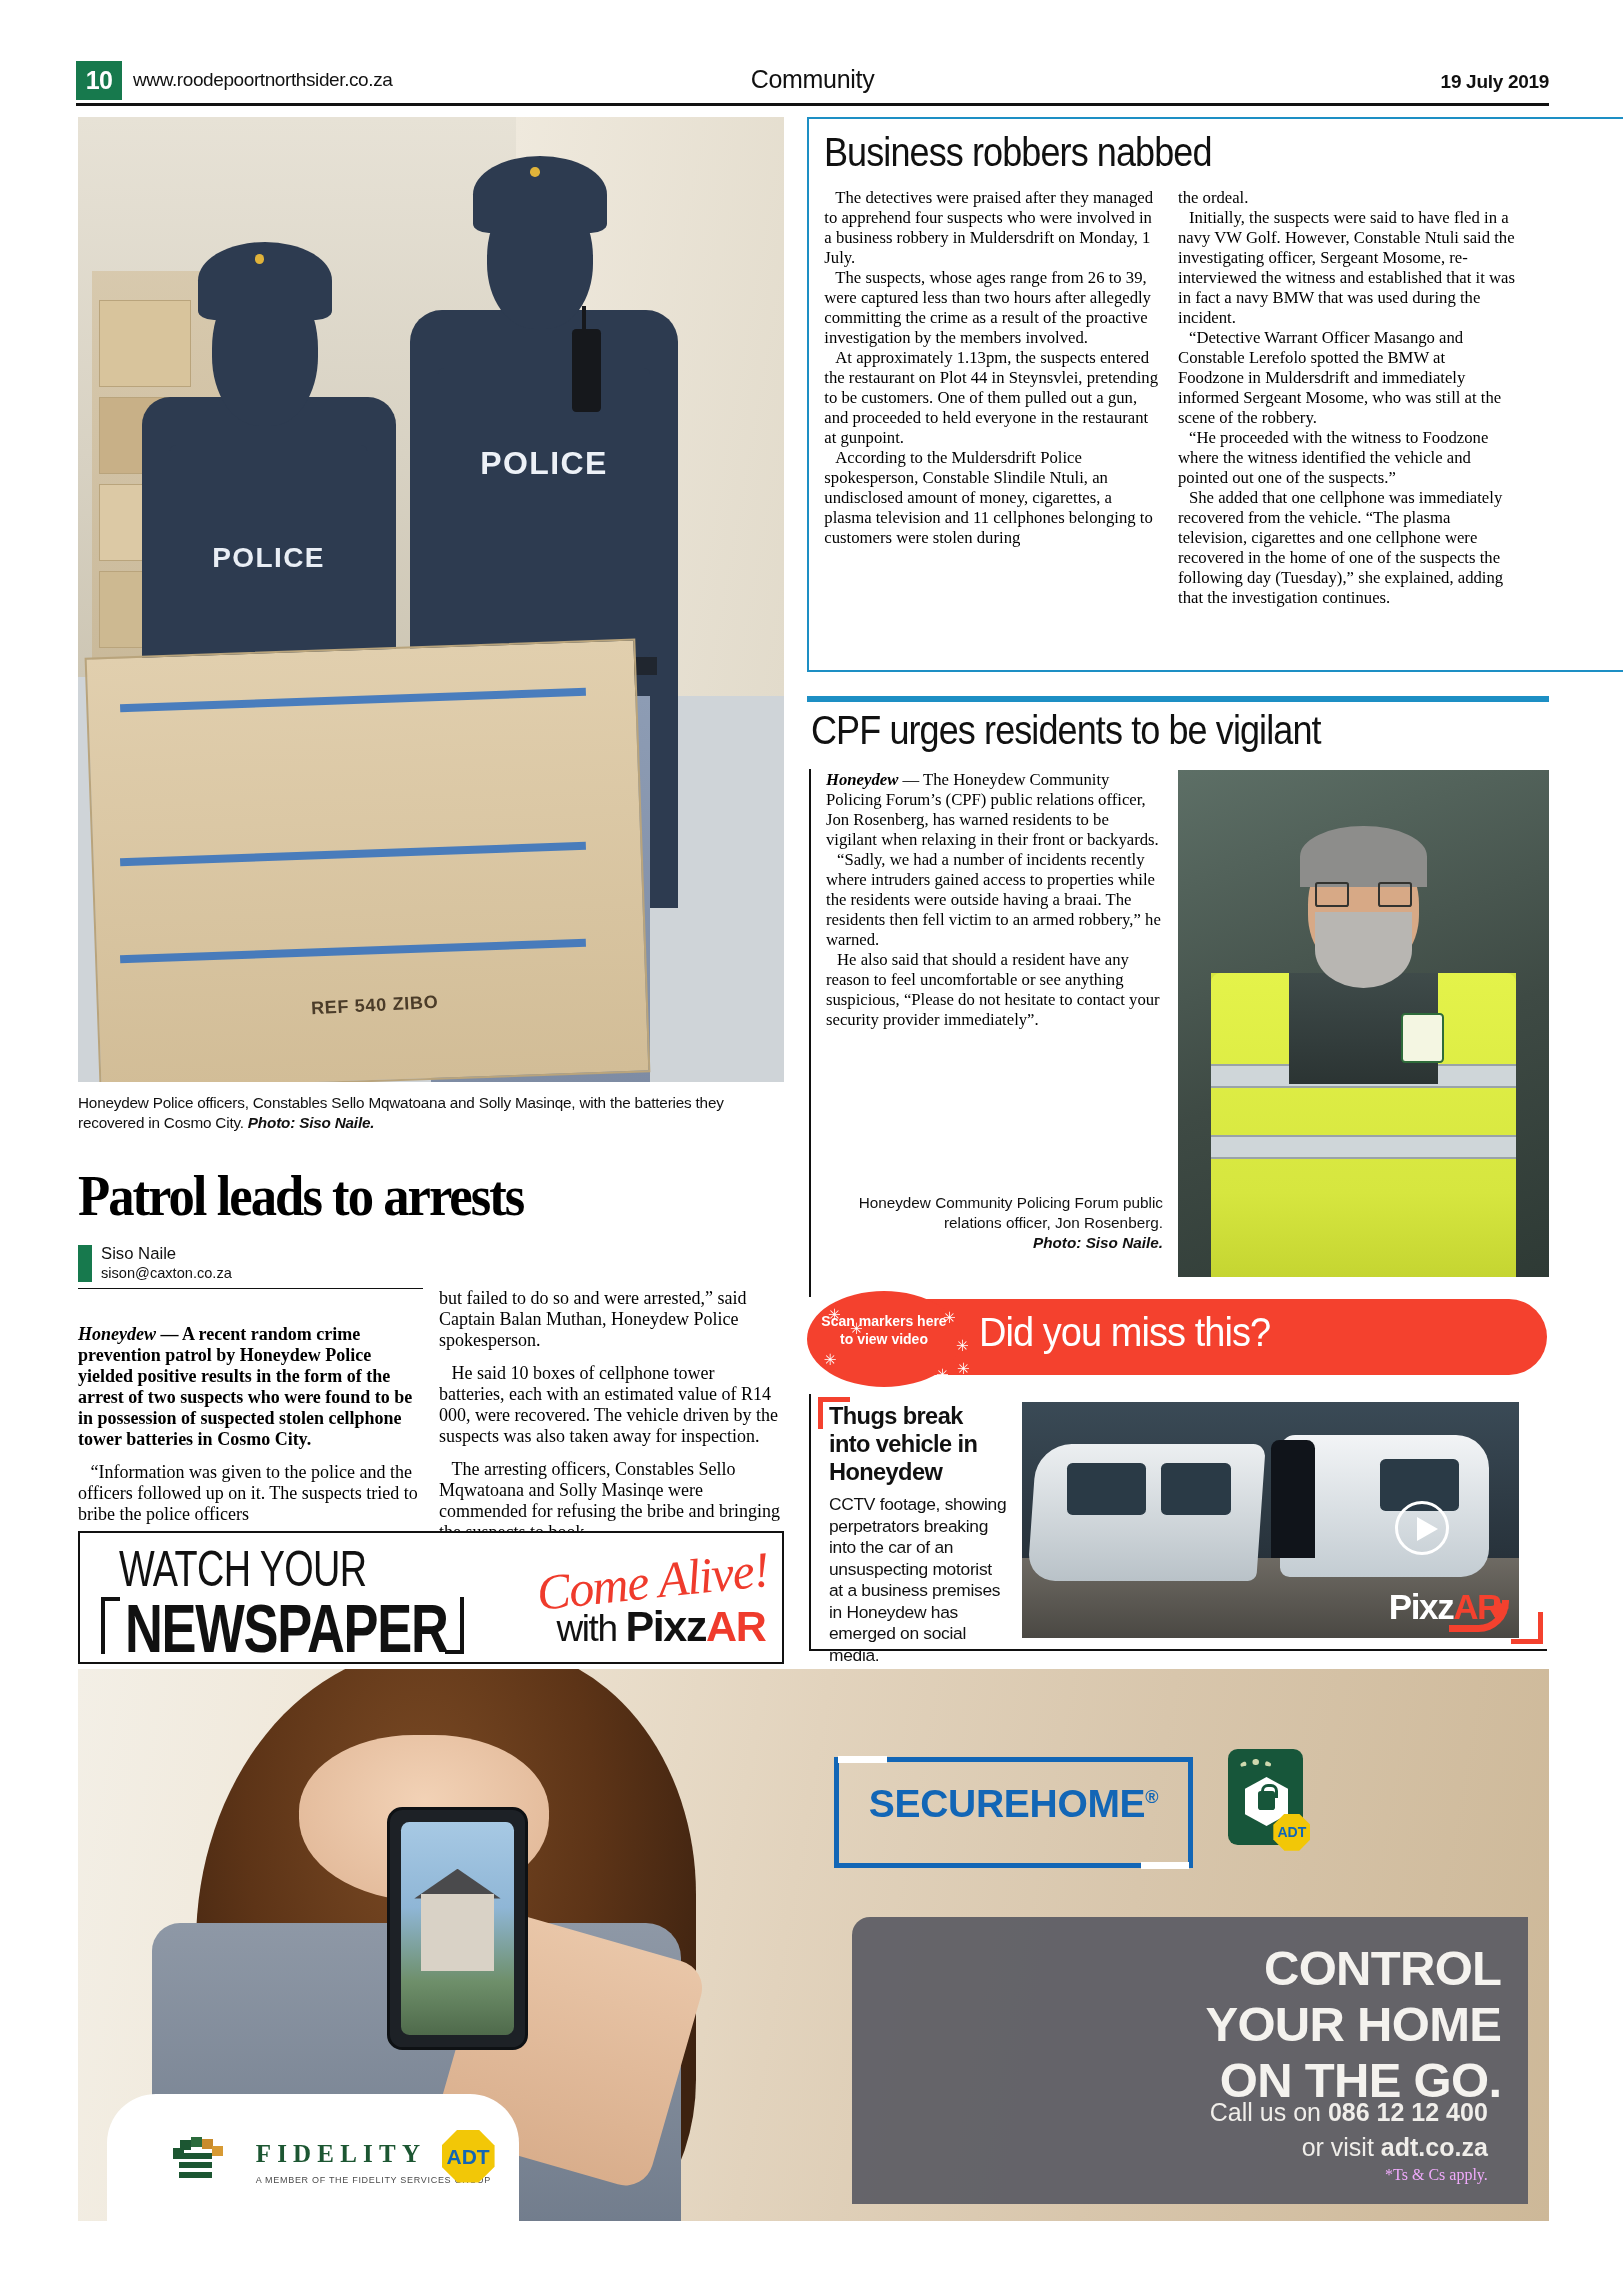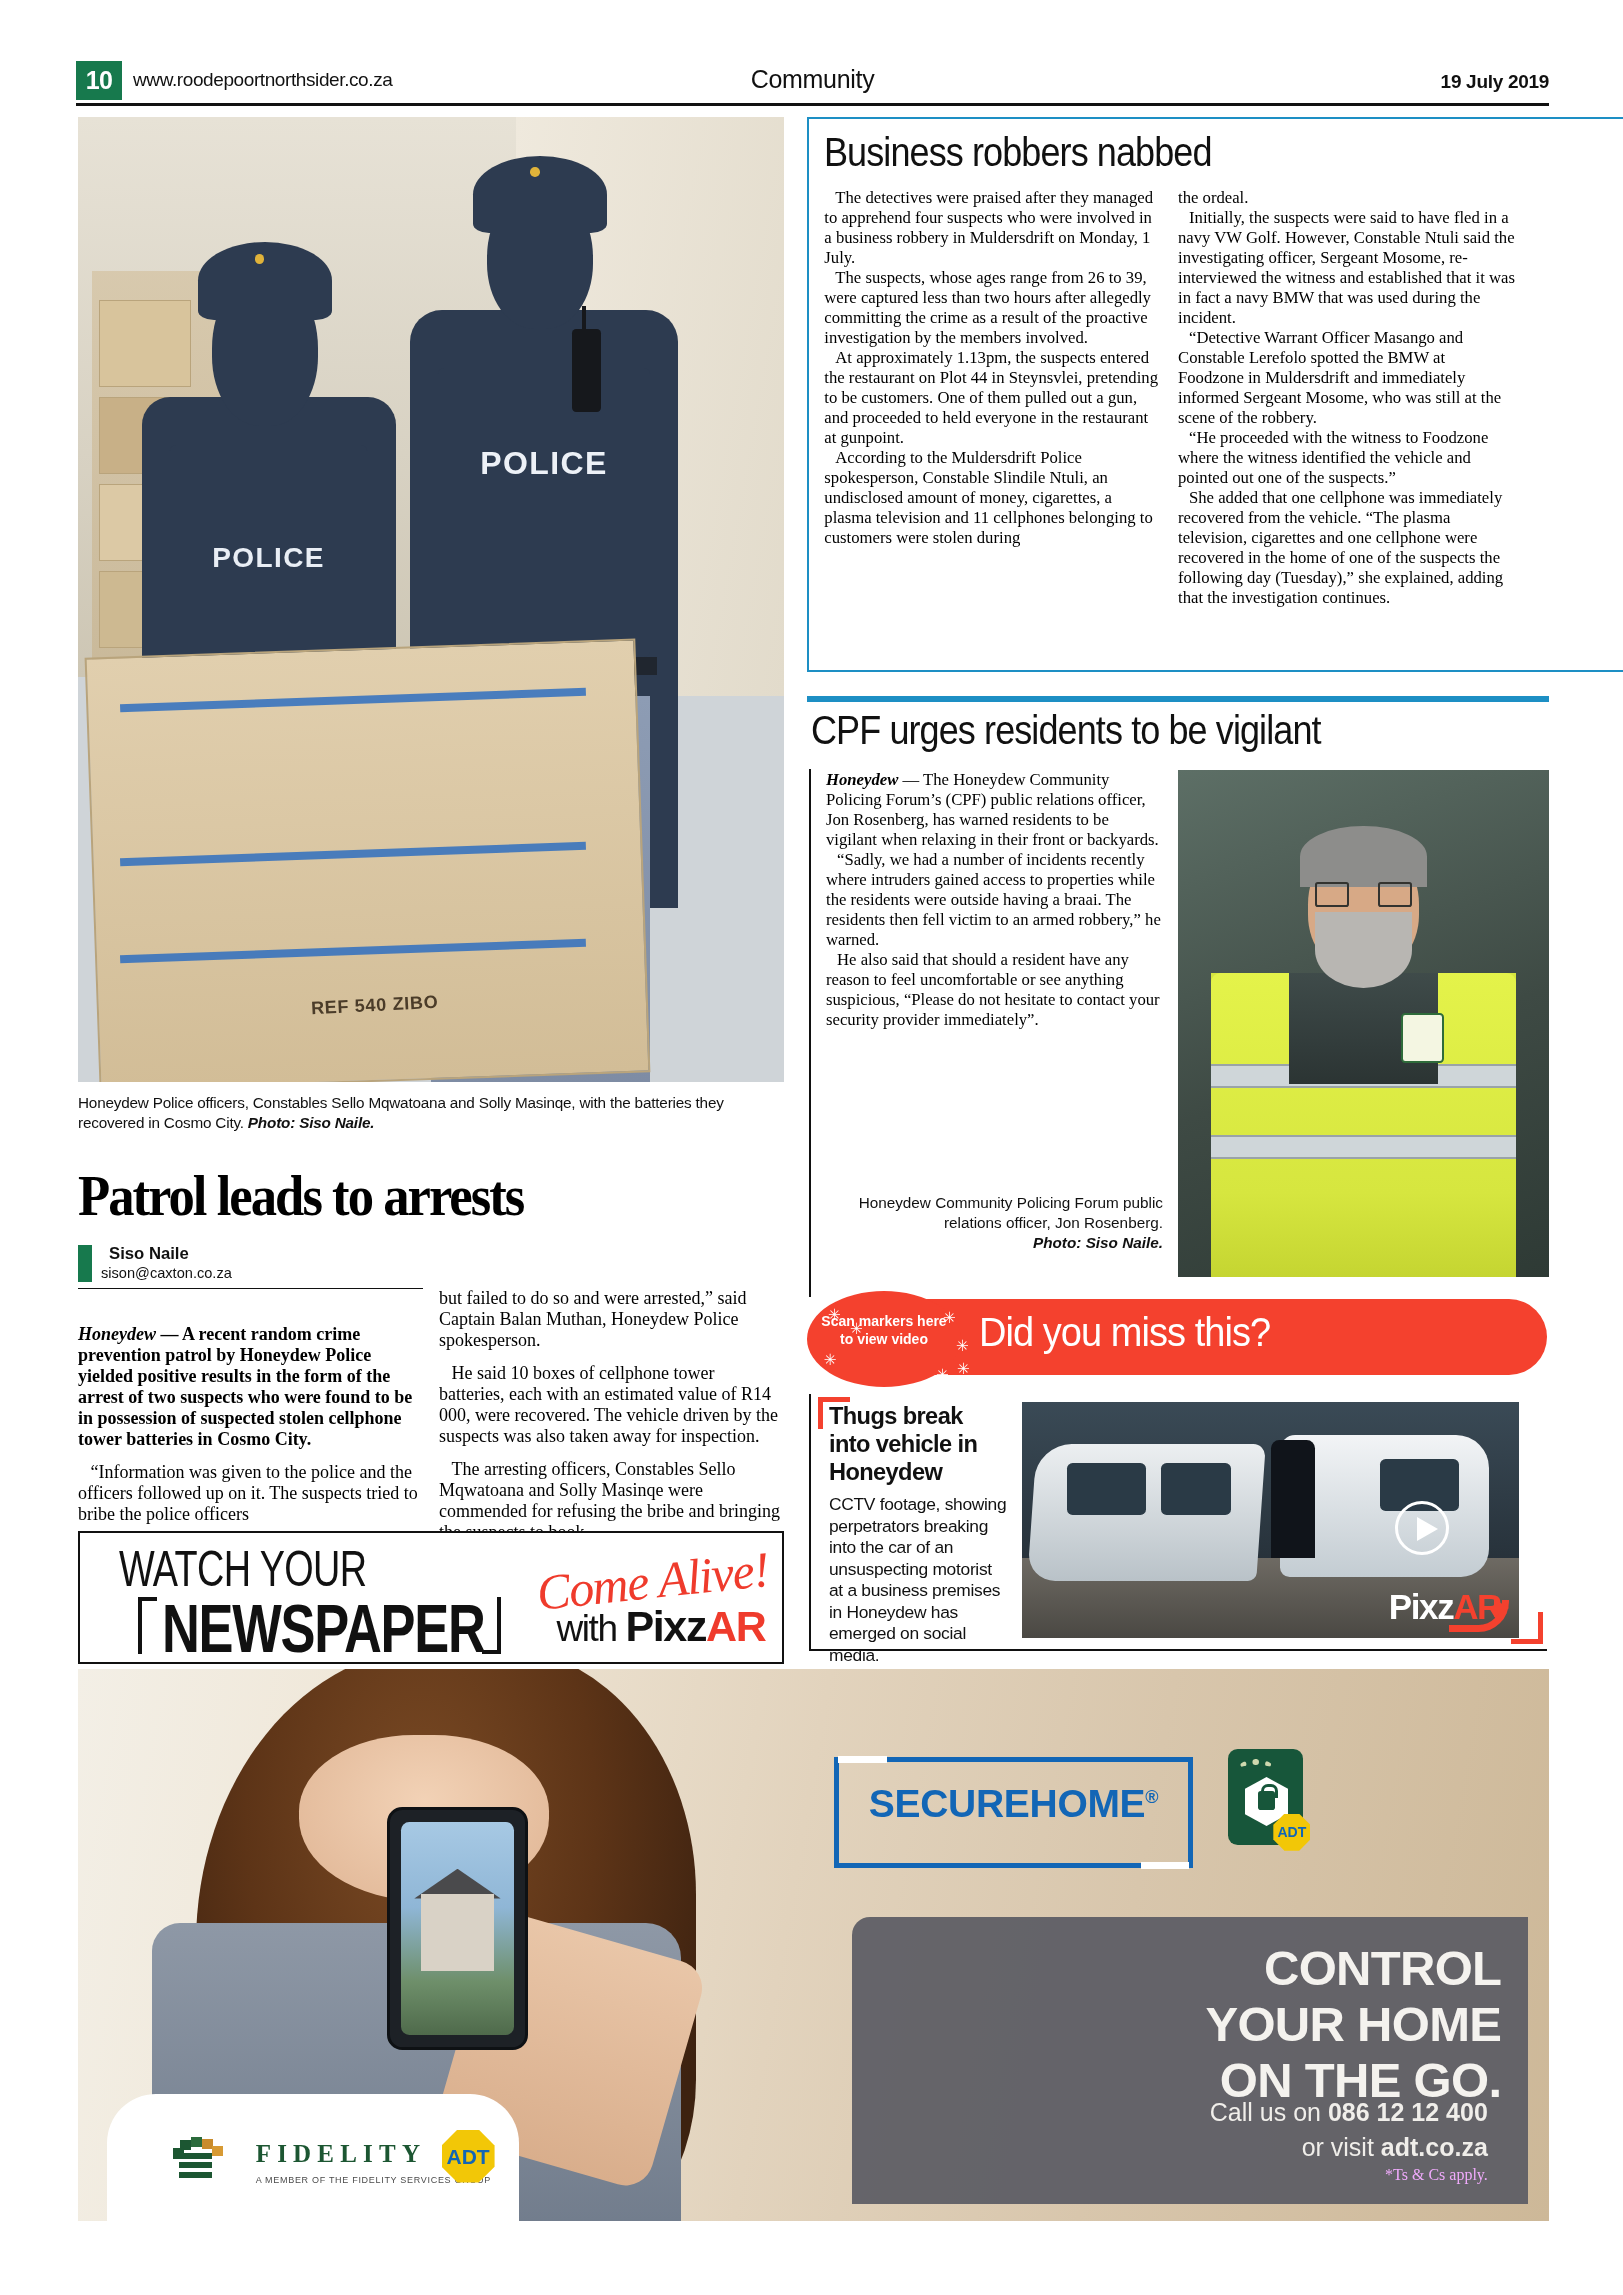--- a/index.html
+++ b/index.html
@@ -193,21 +193,21 @@
     left: 78px; top: 1244px;
     width: 345px;
   }
   .byline-bar {
     position: absolute; left: 0; top: 1.4px;
     width: 14px; height: 37px; background: #17794d;
   }
   .byline-name {
     position: absolute; left: 23px; top: 0;
     font-family: "Liberation Sans", sans-serif;
-    font-weight: bold; font-size: 16.7px; color: #111; margin-left: 8px;
+    font-weight: normal; font-size: 16.7px; color: #111;
   }
   .byline-mail {
     position: absolute; left: 23px; top: 21px;
     font-family: "Liberation Sans", sans-serif;
     font-size: 14.6px; color: #111;
   }
   .byline-rule {
     position: absolute; left: 0; top: 44px;
     width: 345px; height: 1.4px; background: #111;
   }
@@ -246,21 +246,21 @@
   }
   .watch-left { position:absolute; left: 21px; top: 8.3px; width: 361px; }
   .watch-your {
     font-family: "Liberation Sans", sans-serif;
     font-size: 43px; font-weight: normal;
     letter-spacing: -0.7px; color:#111;
     transform: scaleX(0.88) scaleY(1.15);
     transform-origin: left top;
     margin-left: 18px;
   }
-  .watch-paper-row { position: relative; margin-top: 4.2px; margin-left: 37px; }
+  .watch-paper-row { position: relative; margin-top: 4.2px; }
   .watch-bracket-l, .watch-bracket-r {
     position: absolute; width: 19.4px; height: 57px;
     border-color: #111; border-style: solid;
   }
   .watch-bracket-l { left: 0; top: 2.8px; border-width: 4.2px 0 0 4.2px; }
   .watch-bracket-r { left: 344px; top: 2.8px; border-width: 0 4.2px 4.2px 0; }
   .watch-newspaper {
     font-family: "Liberation Sans", sans-serif;
     font-weight: bold;
     font-size: 57px;

